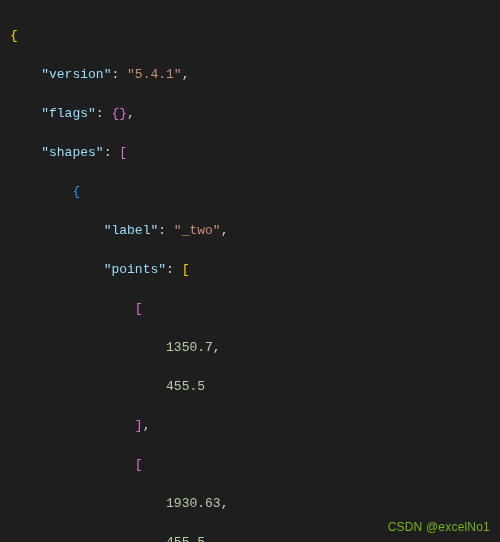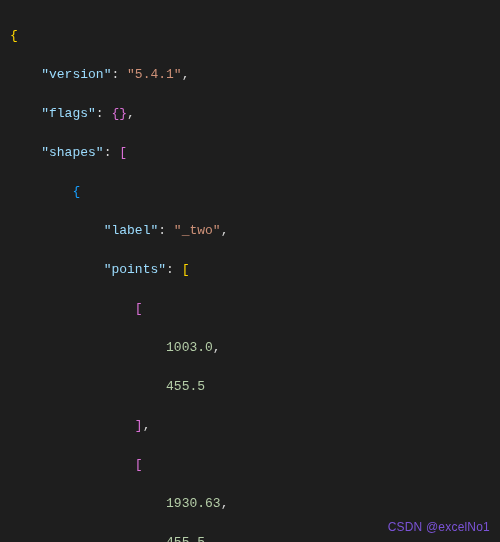--- a/index.html
+++ b/index.html
@@ -24,40 +24,40 @@
   .tok-brace3  { color: #179fff; }
   .tok-key     { color: #9cdcfe; }
   .tok-colon   { color: #d4d4d4; }
   .tok-str     { color: #ce9178; }
   .tok-num     { color: #b5cea8; }
   .tok-comma   { color: #d4d4d4; }
   .watermark {
     position: absolute;
     right: 10px;
     bottom: 6px;
-    color: #8b5cf6;
+    color: #84cc16;
     font-family: -apple-system, "Segoe UI", sans-serif;
     font-size: 12px;
     opacity: 0.85;
     letter-spacing: 0.2px;
   }
 </style>
 </head>
 <body>
 
 <div class="code-area">
 <span class="line"><span class="tok-brace">{</span></span>
 <span class="line">    <span class="tok-key">"version"</span><span class="tok-colon">: </span><span class="tok-str">"5.4.1"</span><span class="tok-comma">,</span></span>
 <span class="line">    <span class="tok-key">"flags"</span><span class="tok-colon">: </span><span class="tok-brace2">{}</span><span class="tok-comma">,</span></span>
 <span class="line">    <span class="tok-key">"shapes"</span><span class="tok-colon">: </span><span class="tok-brace2">[</span></span>
 <span class="line">        <span class="tok-brace3">{</span></span>
 <span class="line">            <span class="tok-key">"label"</span><span class="tok-colon">: </span><span class="tok-str">"_two"</span><span class="tok-comma">,</span></span>
 <span class="line">            <span class="tok-key">"points"</span><span class="tok-colon">: </span><span class="tok-brace">[</span></span>
 <span class="line">                <span class="tok-brace2">[</span></span>
-<span class="line">                    <span class="tok-num">1003.0</span><span class="tok-comma">,</span></span>
+<span class="line">                    <span class="tok-num">1350.7</span><span class="tok-comma">,</span></span>
 <span class="line">                    <span class="tok-num">455.5</span></span>
 <span class="line">                <span class="tok-brace2">]</span><span class="tok-comma">,</span></span>
 <span class="line">                <span class="tok-brace2">[</span></span>
 <span class="line">                    <span class="tok-num">1930.63</span><span class="tok-comma">,</span></span>
 <span class="line">                    <span class="tok-num">455.5</span></span>
 
 
 
 
 

